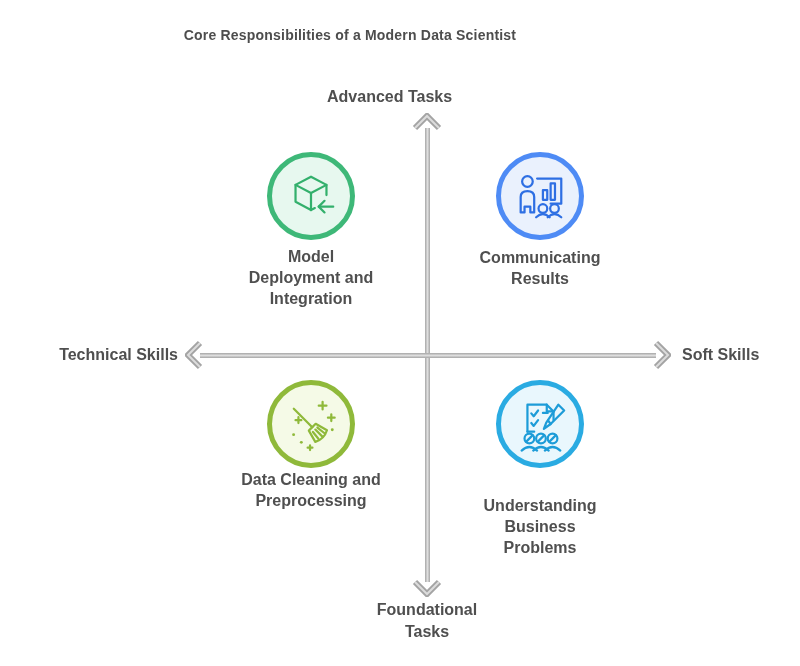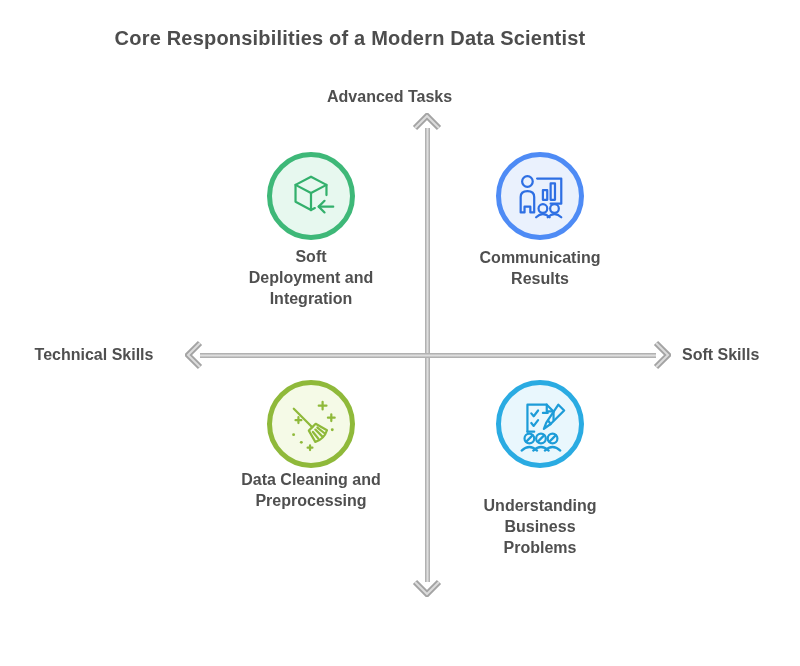--- a/index.html
+++ b/index.html
@@ -2,29 +2,29 @@
 <html><head>
 <meta charset="utf-8">
 <style>
   html,body { margin:0; padding:0; background:#ffffff; }
   #canvas {
     position:relative; width:800px; height:666px; background:#ffffff;
     font-family:"Liberation Sans", sans-serif; overflow:hidden;
   }
   .title {
     position:absolute; left:0; top:27px; width:700px; text-align:center;
-    font-size:20px; font-weight:bold; color:#4d4d4d; letter-spacing:.2px;
+    font-size:14px; font-weight:bold; color:#4d4d4d; letter-spacing:.2px;
   }
   .axis-label {
     position:absolute; font-size:16px; font-weight:bold; color:#4f4f4f;
     line-height:22px; white-space:pre-line;
   }
   .axis-top    { left:327px; top:86px;  width:200px; text-align:left; }
   .axis-bottom { left:327px; top:599px; width:200px; text-align:center; }
-  .axis-left   { left:10px;  top:344px; width:168px; text-align:center; }
+  .axis-left   { left:10px;  top:344px; width:168px; text-align:right; }
   .axis-right  { left:682px; top:344px; width:160px; text-align:left; }
 
   .v-line {
     position:absolute; left:425px; top:128px; width:5px; height:454px;
     background:linear-gradient(to right,#a6a6a6,#dedede 50%,#a6a6a6);
   }
   .h-line {
     position:absolute; left:200px; top:353px; width:456px; height:5px;
     background:linear-gradient(to bottom,#a6a6a6,#dedede 50%,#a6a6a6);
   }
@@ -57,20 +57,22 @@
   .lbl-br { left:430px; top:469px;margin-top:26px; }
 </style>
 </head>
 <body>
 
 <div id="canvas">
 
   <div class="title">Core Responsibilities of a Modern Data Scientist</div>
 
   <div class="axis-label axis-top">Advanced Tasks</div>
+  <div class="axis-label axis-bottom">Foundational
+Tasks</div>
   <div class="axis-label axis-left">Technical Skills</div>
   <div class="axis-label axis-right">Soft Skills</div>
 
   <div class="v-line"></div>
   <div class="h-line"></div>
 
   <svg class="chev" style="left:412px; top:113px;" width="30" height="18" viewBox="0 0 30 18">
     <polyline class="outer" points="3,15 15,3 27,15"></polyline>
     <polyline class="inner" points="3,15 15,3 27,15"></polyline>
   </svg>
@@ -146,21 +148,21 @@
       <circle class="ic" cx="43" cy="45" r="5"></circle>
       <path class="ic" d="M15.8 48.2 L22.2 41.8"></path>
       <path class="ic" d="M27.8 48.2 L34.2 41.8"></path>
       <path class="ic" d="M39.8 48.2 L46.2 41.8"></path>
       <path class="ic" d="M11 57.5 Q19 50 27 57.5"></path>
       <path class="ic" d="M23 57.5 Q31 50 39 57.5"></path>
       <path class="ic" d="M35 57.5 Q43 50 51 57.5"></path>
     </svg>
   </div>
 
-  <div class="q-label lbl-tl">Soft
+  <div class="q-label lbl-tl">Model
 Deployment and
 Integration</div>
   <div class="q-label lbl-tr">Communicating
 Results</div>
   <div class="q-label lbl-bl">Data Cleaning and
 Preprocessing</div>
   <div class="q-label lbl-br">Understanding
 Business
 Problems</div>
 

